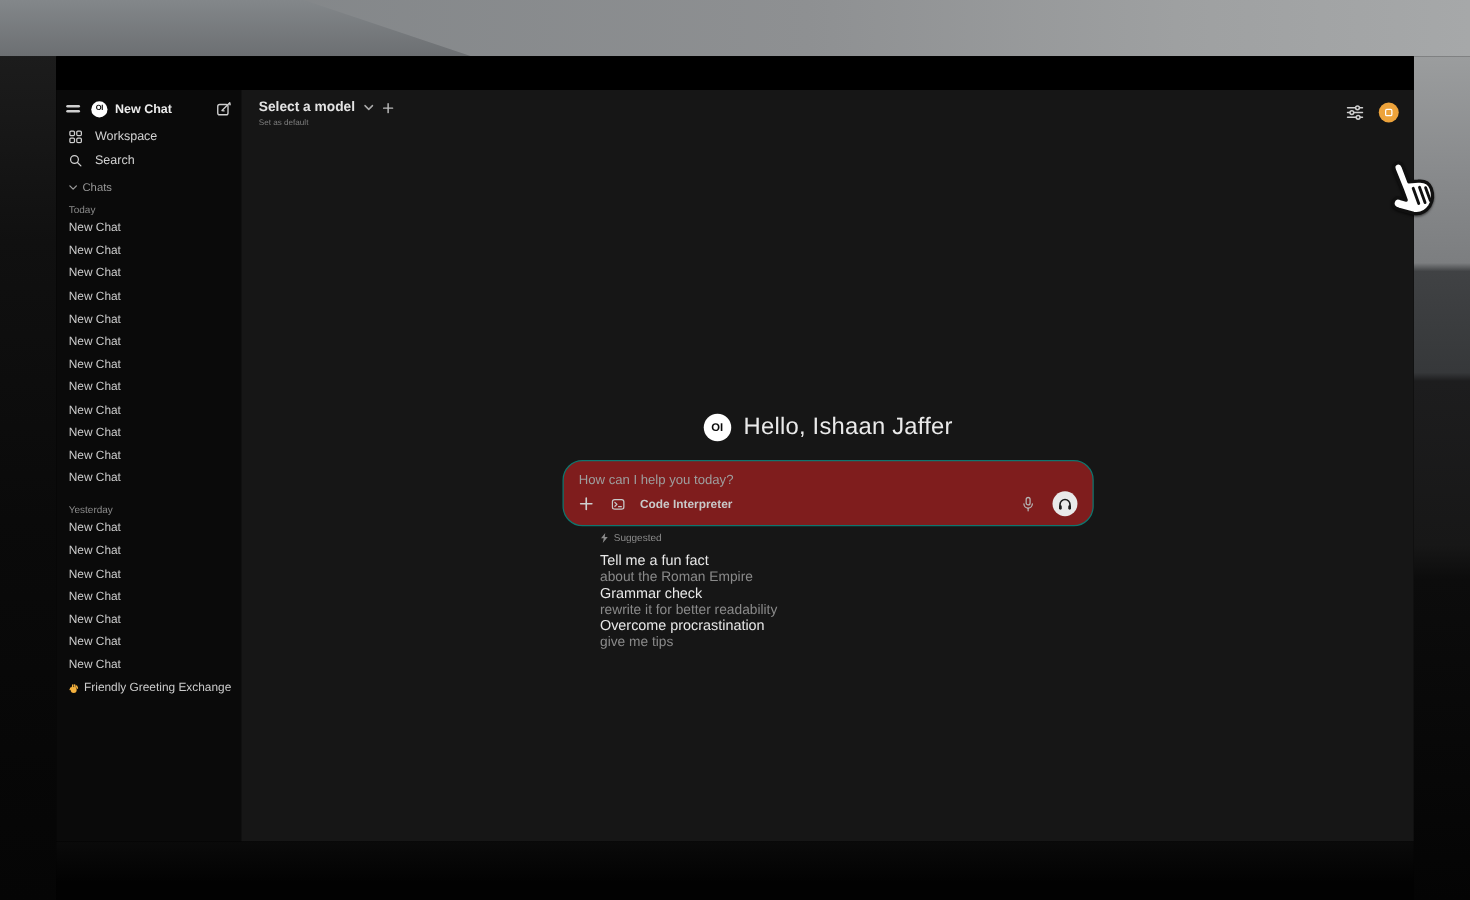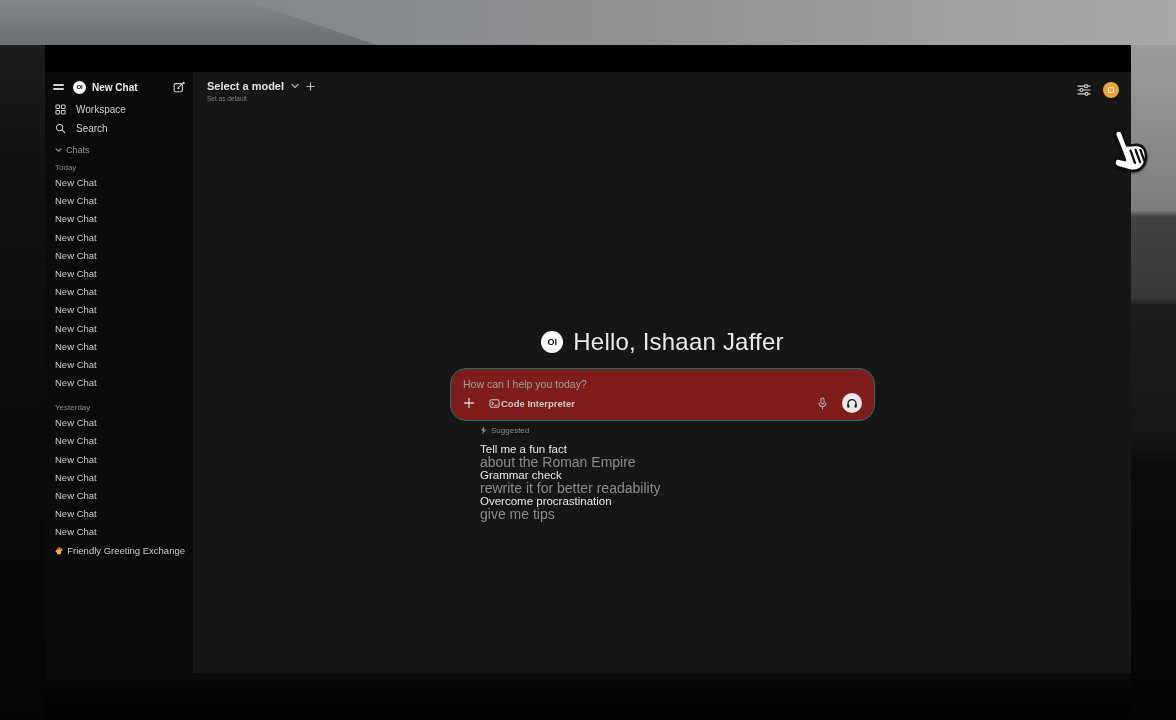--- a/index.html
+++ b/index.html
@@ -55,39 +55,39 @@
   .set-default { margin-top:3px; font-size:6.5px; color:#7d7d7d; cursor:pointer; }
   .hdr-right { display:flex; align-items:center; gap:12px; margin-top:2px; }
   .avatar { width:16px; height:16px; border-radius:50%; background:#eda33b;
     display:flex; align-items:center; justify-content:center; cursor:pointer; }
   .avatar i { display:block; width:6px; height:6px; border:1.2px solid #fff; border-radius:1.5px; }
 
   .center-col { position:absolute; left:257px; top:255px; width:425px; }
   .greet { height:30px; display:flex; align-items:center; justify-content:center; gap:10px; }
   .greet-logo { width:22px; height:22px; border-radius:50%; background:#fff; color:#0a0a0a;
     font-size:9px; font-weight:bold; display:flex; align-items:center; justify-content:center; }
-  .greet-text { font-size:24px; font-weight:500; color:#eaeaea; letter-spacing:.2px; }
+  .greet-text { font-size:19px; font-weight:500; color:#eaeaea; letter-spacing:.2px; }
 
   .composer { margin-top:11px; height:53px; background:#7f1d1d; border:1px solid #0f766e;
     border-radius:16px; padding:9px 12px 7px 12px; display:flex; flex-direction:column; justify-content:space-between; }
   .composer-input { font-size:10.5px; color:#9e9e9e; }
   .composer-row { display:flex; align-items:center; gap:14px; }
-  .ci-pill { display:flex; align-items:center; gap:1px; cursor:pointer; }
+  .ci-pill { display:flex; align-items:center; gap:12px; cursor:pointer; }
   .ci-label { font-size:9.5px; font-weight:600; color:#c9c9c9; }
   .composer-spacer { flex:1; }
   .hp-btn { width:20px; height:20px; border-radius:50%; background:#e9e9e9;
     display:flex; align-items:center; justify-content:center; cursor:pointer; }
 
   .suggested { margin-top:4px; padding-left:30px; }
   .sugg-label { height:10px; display:flex; align-items:center; gap:4px;
     font-size:8px; color:#8b8b8b; }
   .sugg-item { margin-top:7px; cursor:pointer; }
   .sugg-item + .sugg-item { margin-top:0; }
   .sugg-title { font-size:11.5px; font-weight:500; color:#e8e8e8; line-height:15px; }
-  .sugg-sub { font-size:14px; color:#8a8a8a; line-height:11px; }
+  .sugg-sub { font-size:11px; color:#8a8a8a; line-height:11px; }
 
   
   .cursor { position:absolute; left:1104px; top:124px; z-index:50; pointer-events:none;
     filter:drop-shadow(0 1px 1px rgba(0,0,0,.6)); }
 </style>
 </head>
 <body>
 
 <div class="stage">
   <div class="bg-top"></div>

